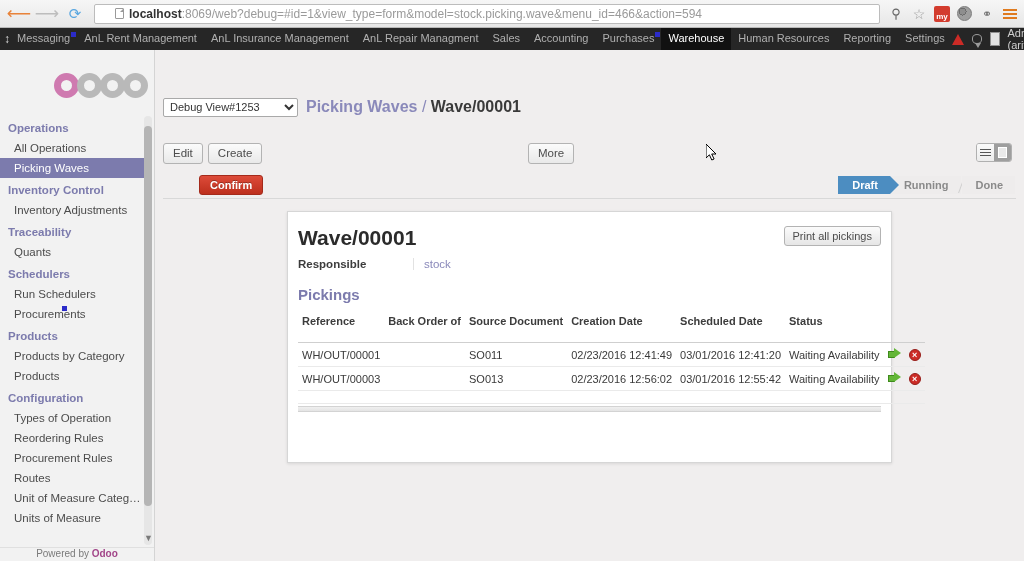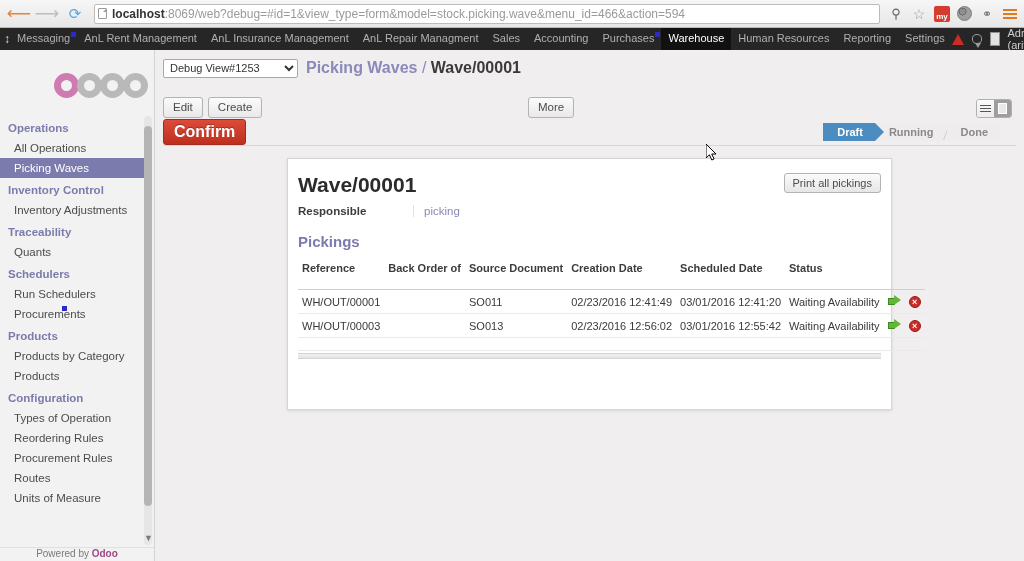--- a/index.html
+++ b/index.html
@@ -33,21 +33,21 @@
 
   .urlbar {
     flex: 1;
     height: 20px;
     margin: 0 4px 0 4px;
     background: #fff;
     border: 1px solid #bcbcbc;
     border-radius: 2px;
     display: flex;
     align-items: center;
-    padding: 0 3px;
+    padding: 0 20px;
     font-size: 12px;
     color: #9a9a9a;
     overflow: hidden;
     white-space: nowrap;
     text-align: center;
   }
   .page-icon {
     width: 9px; height: 11px;
     border: 1px solid #9a9a9a;
     border-radius: 1px;
@@ -263,20 +263,21 @@
   }
   .control-panel {
     background: #f0eeee;
     padding: 6px 8px 0 8px;
   }
   .cp-row1 {
     display: flex;
     align-items: center;
     gap: 8px;
     height: 24px;
+    margin-top: 39px;
   }
   .debug-select {
     width: 135px;
     height: 19px;
     font-size: 11px;
     font-family: "Liberation Sans", sans-serif;
     border: 1px solid #a9a9a9;
     background: #fff;
     color: #333;
     padding: 0 2px;
@@ -286,23 +287,23 @@
     font-size: 16px;
     font-weight: bold;
     color: #8a89ba;
     white-space: nowrap;
   }
   .breadcrumb .sep { color: #8a89ba; font-weight: normal; }
   .breadcrumb .current { color: #3a3a3a; }
 
   .cp-row2 {
     display: flex;
-    align-items: flex-end;
+    align-items: flex-start;
     height: 28px;
-    margin-top: 10px;
+    margin-top: 24px;
     position: relative;
   }
   .btn {
     font-size: 11.5px;
     font-family: "Liberation Sans", sans-serif;
     padding: 3px 9px;
     border: 1px solid #b3b3b3;
     border-radius: 3px;
     background: linear-gradient(#fbfbfb, #e9e9e9);
     color: #4c4c4c;
@@ -346,29 +347,30 @@
     margin-top: 4px;
     position: relative;
     border-bottom: 1px solid #d8d8d8;
     padding-bottom: 4px;
   }
   .btn-confirm {
     background: linear-gradient(#dd4b39, #bd2f1d);
     border: 1px solid #a42a1b;
     color: #fff;
     font-weight: bold;
-    font-size: 16px;
+    font-size: 11px;
     padding: 3px 10px;
     border-radius: 3px;
     text-shadow: 0 -1px 0 rgba(0,0,0,.3);
     cursor: pointer;
+    margin-left: 36px;
   }
   .statusbar {
     position: absolute;
-    right: 16px;
+    right: 1px;
     display: flex;
     align-items: center;
     height: 18px;
     font-size: 11px;
     font-weight: bold;
   }
   .status-step {
     position: relative;
     padding: 3px 12px 3px 14px;
     color: #8a8a8a;
@@ -618,20 +620,21 @@
 
       <div class="menu-section">Products</div>
       <div class="menu-item">Products by Category</div>
       <div class="menu-item">Products</div>
 
       <div class="menu-section">Configuration</div>
       <div class="menu-item">Types of Operation</div>
       <div class="menu-item">Reordering Rules</div>
       <div class="menu-item">Procurement Rules</div>
       <div class="menu-item">Routes</div>
+      <div class="menu-item">Unit of Measure Catego…</div>
       <div class="menu-item">Units of Measure</div>
 
     </div>
 
     <div class="sb-arrow up">▲</div>
     <div class="sb-scrollbar">
       <div class="sb-thumb"></div>
     </div>
     <div class="sb-arrow down">▼</div>
 
@@ -691,21 +694,21 @@
 
         <div class="sheet-head">
           <div>
             <h1 class="record-title">Wave/00001</h1>
           </div>
           <button class="btn-print">Print all pickings</button>
         </div>
 
         <div class="field-row">
           <div class="field-label">Responsible</div>
-          <div class="field-value">picking</div>
+          <div class="field-value">stock</div>
         </div>
 
         <div class="section-title">Pickings</div>
 
         <table class="pickings">
           <thead>
             <tr>
               <th style="width:150px">Reference</th>
               <th style="width:70px">Back Order of</th>
               <th style="width:92px">Source Document</th>

